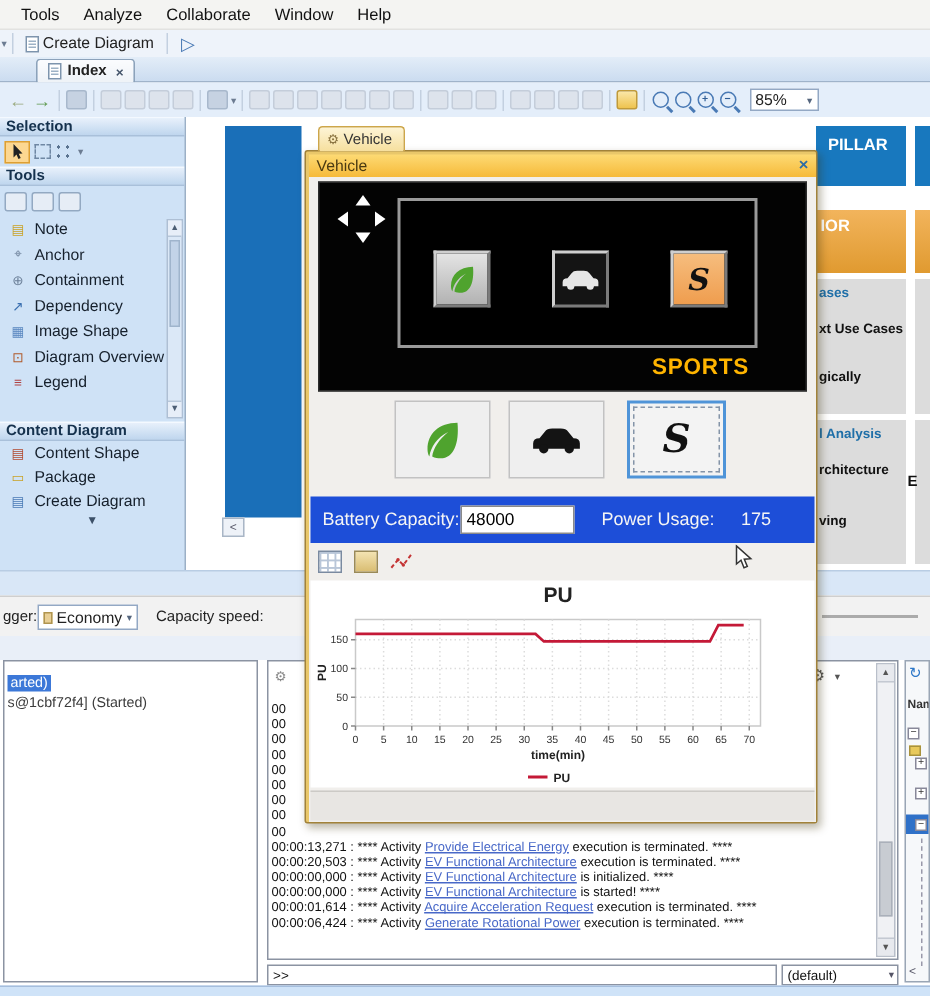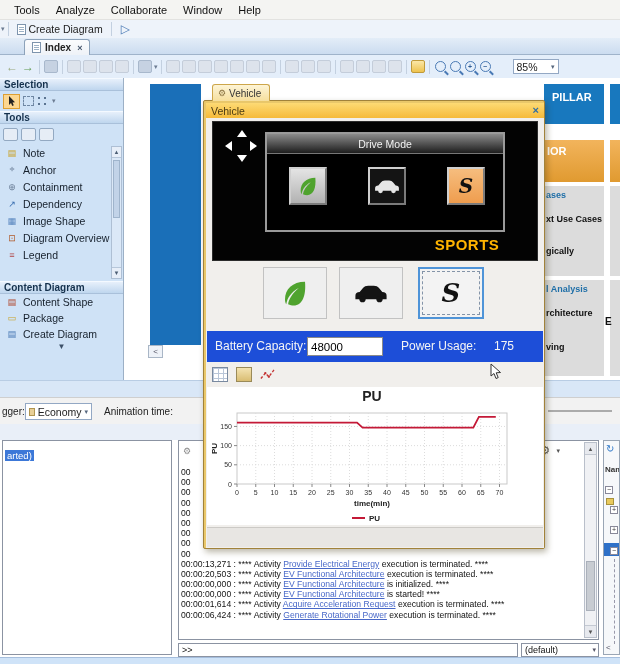--- a/index.html
+++ b/index.html
@@ -148,21 +148,21 @@
   <span class="chip val"></span>
   <span class="vsep"></span>
   <span class="mag"></span>
   <span class="mag"></span>
   <span class="mag">
       <span>+</span>
     </span>
   <span class="mag">
       <span>−</span>
     </span>
-  <div class="combo" style="width:46px;margin-left:20px">
+  <div class="combo" style="width:46px;margin-left:7px">
     <span>85%</span>
     <span class="chev">▾</span>
   </div>
 </div>
 
 <div class="abs palette">
   <div class="pal-hdr">Selection</div>
   <div class="pal-row">
     <span class="sel-box">
         <svg width="8" height="11" viewBox="0 0 8 11">
@@ -259,29 +259,32 @@
 
 <div class="abs band"></div>
 
 <div class="abs simbar">
   <span class="abs" style="left:2px;top:8px;font-size:10px;color:#222">gger:</span>
   <div class="abs combo" style="left:25px;top:5px;width:67px;height:17px">
     <span style="display:inline-block;width:10px;height:8px;background:#e8cf96;border:1px solid #b09550"></span>
     <span>Economy</span>
     <span class="chev">▾</span>
   </div>
-  <span class="abs" style="left:104px;top:8px;font-size:10px;color:#222">Animation time:</span>
+  <span class="abs" style="left:104px;top:8px;font-size:10px;color:#222">Capacity speed:</span>
   <div class="abs" style="left:548px;top:12px;width:64px;height:2px;background:#ababab"></div>
 </div>
 <div class="abs gapband"></div>
 
 <div class="abs panel" style="left:2px;top:440px;width:170px;height:215px;overflow:hidden">
   <div id="sessions" style="padding-top:8px">
       <div class="sess-item">
         <span class="sel">arted)</span>
+      </div>
+      <div class="sess-item">
+        <span>s@1cbf72f4] (Started)</span>
       </div>
     </div>
 </div>
 
 <div class="abs panel" style="left:178px;top:440px;width:421px;height:200px;overflow:hidden">
   <span style="position:absolute;left:4px;top:5px;font-size:9px;color:#8a8a8a">⚙</span>
   <span style="position:absolute;right:48px;top:3px;font-size:11px;color:#555">⚙</span>
   <span style="position:absolute;right:38px;top:6px;font-size:7px;color:#555">▾</span>
   <div id="log-lines" style="position:absolute;left:2px;top:26px;width:400px">
       <div class="log-line">00</div>
@@ -341,23 +344,20 @@
   <div class="dlg-body">
 
     <div class="blackpanel">
       <div class="navcluster">
         <span class="tri" style="left:12px;top:0;border-left:5px solid transparent;border-right:5px solid transparent;border-bottom:7px solid #fff"></span>
         <span class="tri" style="left:12px;bottom:0;border-left:5px solid transparent;border-right:5px solid transparent;border-top:7px solid #fff"></span>
         <span class="tri" style="left:0;top:11px;border-top:5px solid transparent;border-bottom:5px solid transparent;border-right:7px solid #fff"></span>
         <span class="tri" style="right:0;top:11px;border-top:5px solid transparent;border-bottom:5px solid transparent;border-left:7px solid #fff"></span>
       </div>
       <div class="gbox">
-        <div class="gbox-hdr">
-            <span>Drive Mode</span>
-          </div>
         <div class="mode-sm" style="left:22px">
           <svg width="22" height="22" viewBox="0 0 24 24">
               <path d="M20 3 C10 3 4 9 4 17 C4 18.5 4.3 20 5 21 C5.8 16 9 11 15 8 C10 12 7 17 6.5 21 C8 21.8 9.5 22 11 22 C18 22 21 14 20 3 Z" fill="#4fa32e"></path>
             </svg>
         </div>
         <div class="mode-sm darkbg" style="left:101px">
           <svg width="26" height="15" viewBox="0 0 24 13">
               <path d="M1 8 Q1 5.5 4 5.5 L6.5 2.5 Q7.5 1 10 1 L14 1 Q16.5 1 17.5 2.5 L20 5.5 Q23 5.5 23 8 L23 10.5 L1 10.5 Z" fill="#e6e6e6"></path>
               <circle cx="6" cy="10.5" r="2.2" fill="#e6e6e6"></circle>
               <circle cx="18" cy="10.5" r="2.2" fill="#e6e6e6"></circle>

